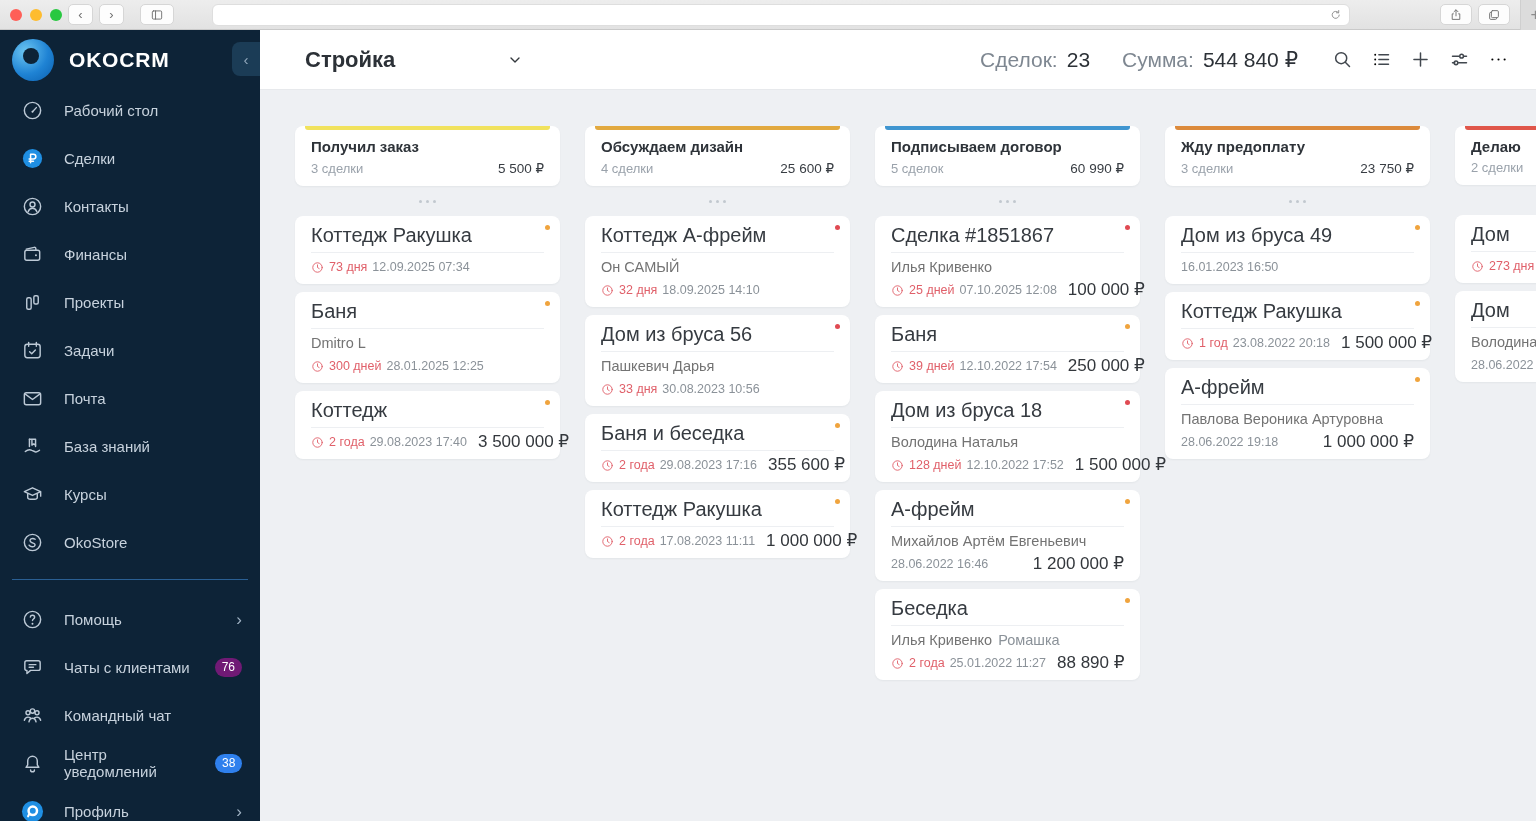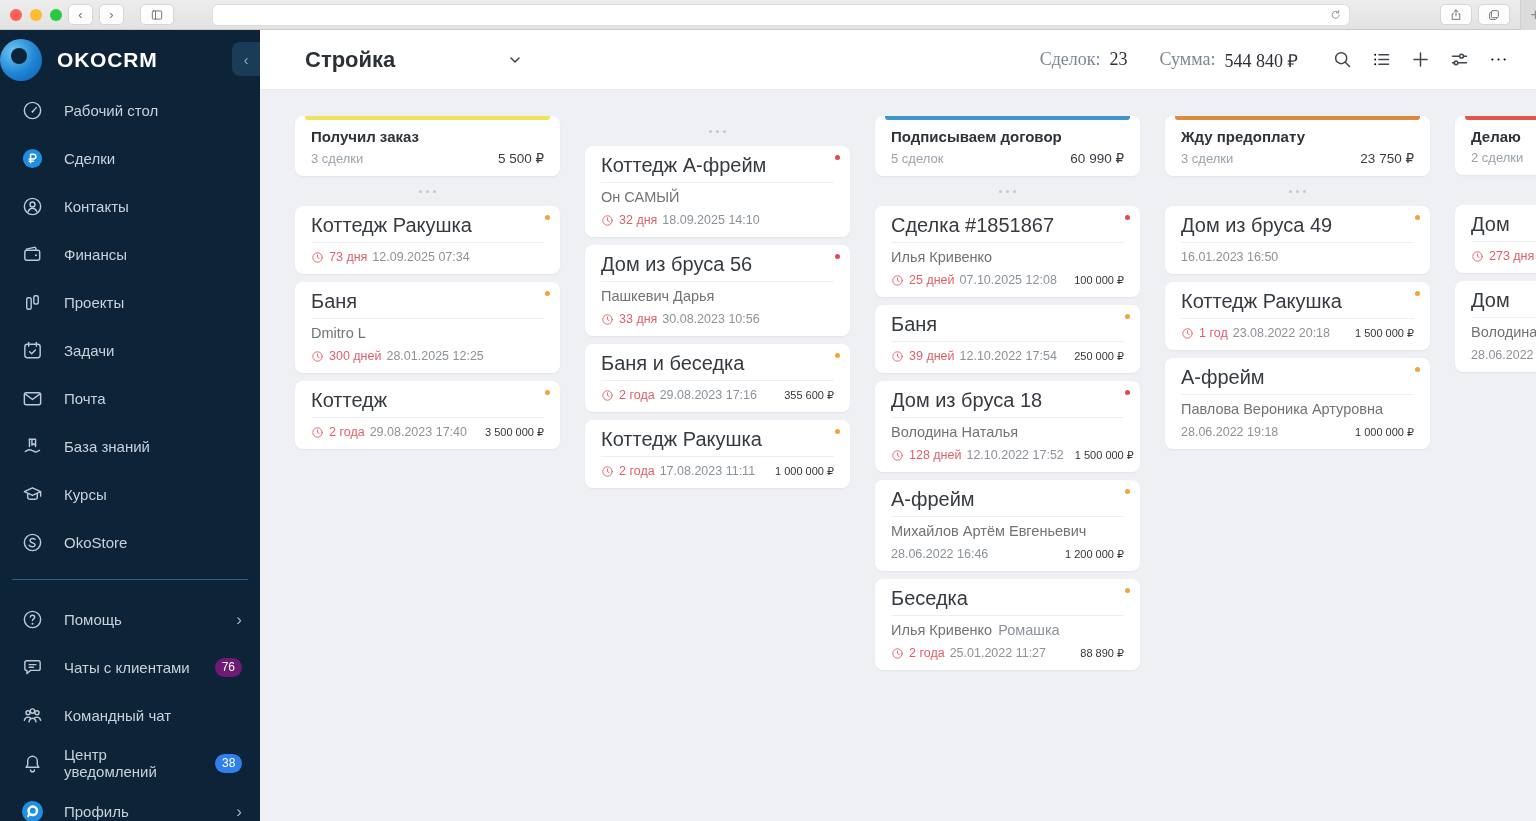--- a/index.html
+++ b/index.html
@@ -21,21 +21,21 @@
   .urlbar svg { width:13px; height:13px; stroke:#8a8a8a; fill:none; stroke-width:1.7;
     stroke-linecap:round; }
   .newtab { width:30px; height:30px; display:flex; align-items:center; justify-content:center;
     color:#8b8b8b; font-size:17px; border-left:1px solid #cfcfcf; background:#dcdcdc; margin-right:-14px; }
 
   
   .app { display:flex; height:791px; }
 
   
   .sidebar { width:260px; background:#0d2337; color:#c7d2dd; position:relative; flex:none; overflow:hidden; }
-  .brand-row { height:52px; display:flex; align-items:center; margin-top:4px; }
+  .brand-row { height:52px; display:flex; align-items:center; padding-left:12px; margin-top:4px; }
   .logo { width:42px; height:42px; border-radius:50%; position:relative; flex:none;
     background:radial-gradient(circle at 32% 30%, #6cc6f2, #1f83d4 55%, #0b5fae); }
   .logo::after { content:""; position:absolute; left:11px; top:9px; width:16px; height:16px;
     border-radius:50%; background:#0d2337; }
   .brand { color:#fff; font-size:21px; font-weight:700; letter-spacing:.8px; margin-left:15px; }
   .collapse-btn { position:absolute; top:12px; right:0; width:28px; height:34px; background:#1b3c56;
     border-radius:8px 0 0 8px; display:flex; align-items:center; justify-content:center;
     color:#93a9bd; font-size:15px; cursor:pointer; }
   .mi { height:48px; display:flex; align-items:center; padding:0 18px 0 20px; gap:20px;
     font-size:15px; cursor:pointer; }
@@ -49,30 +49,30 @@
 
   
   .main { flex:1; display:flex; flex-direction:column; overflow:hidden; }
   .topbar { height:60px; background:#fff; border-bottom:1px solid #e7e9ec; display:flex;
     align-items:center; padding:0 26px 0 45px; flex:none; }
   .pipe-title { font-size:22px; font-weight:600; color:#2c3137; }
   .pipe-chev { margin-left:112px; display:flex; cursor:pointer; }
   .pipe-chev svg { width:16px; height:16px; stroke:#33383d; fill:none; stroke-width:2;
     stroke-linecap:round; stroke-linejoin:round; }
   .top-right { margin-left:auto; display:flex; align-items:center; }
-  .stat { display:flex; align-items:center; gap:9px; margin-left:32px; font-size:18px;font-family:Liberation Serif, serif; }
+  .stat { display:flex; align-items:center; gap:9px; margin-left:32px; font-size:21px; }
   .stat-label { color:#7e8791; }
   .stat-value { color:#2c3137; }
   .top-icons { display:flex; align-items:center; gap:15px; margin-left:32px; }
   .tool-btn { width:24px; height:24px; display:flex; align-items:center; justify-content:center; cursor:pointer; }
   .tool-btn svg { width:21px; height:21px; stroke:#41474e; fill:none; stroke-width:1.7;
     stroke-linecap:round; stroke-linejoin:round; }
 
   
-  .content { flex:1; background:#eef0f3; overflow:hidden; padding:26px 0 0 35px; }
+  .content { flex:1; background:#eef0f3; overflow:hidden; padding:36px 0 0 35px; }
   .board { display:flex; gap:25px; align-items:flex-start; }
   .col { width:265px; flex:none; }
   .col-head { background:#fff; border-radius:8px; padding:9px 16px 10px; position:relative;
     box-shadow:0 1px 2px rgba(20,30,40,.05); cursor:pointer; }
   .accent { position:absolute; top:0; left:10px; right:10px; height:4px; border-radius:0 0 3px 3px; }
   .col-title { font-size:15px; font-weight:600; color:#2e3339; line-height:18px; margin-top:3px; }
   .col-sub { display:flex; justify-content:space-between; align-items:flex-end; margin-top:4px; }
   .col-count { font-size:13px; color:#9aa2ab; }
   .col-total { font-size:13.5px; color:#383d43; }
   .col-dots { height:30px; display:flex; align-items:center; justify-content:center; gap:4px; cursor:pointer; }
@@ -85,21 +85,21 @@
   .card-sep { border-top:1px solid #edeff2; margin-top:5px; }
   .contact-row { margin-top:5px; line-height:17px; white-space:nowrap; overflow:hidden; }
   .contact { font-size:14.5px; color:#737373; cursor:pointer; }
   .contact-extra { font-size:14.5px; color:#8b9299; margin-left:6px; }
   .meta { margin-top:6px; display:flex; align-items:center; gap:5px; line-height:16px;
     font-size:12.5px; color:#8b9299; white-space:nowrap; }
   .meta .clock { display:flex; flex:none; }
   .meta .clock svg { width:13px; height:13px; stroke:#e0606a; fill:none; stroke-width:1.7;
     stroke-linecap:round; stroke-linejoin:round; }
   .overdue { color:#e0606a; }
-  .amount { margin-left:auto; color:#33373c; font-size:11px; font-weight:500; padding-left:6px; }
+  .amount { margin-left:auto; color:#33373c; font-size:17px; font-weight:500; padding-left:6px; }
 </style>
 </head>
 <body>
 
 <div class="chrome">
   <div class="lights">
       <span class="light" style="background: rgb(255, 95, 87);"></span>
       <span class="light" style="background: rgb(254, 188, 46);"></span>
       <span class="light" style="background: rgb(40, 200, 64);"></span>
     </div>
@@ -410,20 +410,28 @@
                     </svg>
                   </span>
                   <span class="overdue">2 года</span>
                   <span class="date">29.08.2023 17:40</span>
                   <span class="amount">3 500 000 ₽</span>
                 </div>
               </div>
             </div>
           </div>
           <div class="col">
+            <div class="col-head">
+              <div class="accent" style="background: rgb(226, 169, 63);"></div>
+              <div class="col-title">Обсуждаем дизайн</div>
+              <div class="col-sub">
+                <span class="col-count">4 сделки</span>
+                <span class="col-total">25 600 ₽</span>
+              </div>
+            </div>
             <div class="col-dots">
               <i></i>
               <i></i>
               <i></i>
             </div>
             <div class="cards">
               <div class="card">
                 <span class="dot" style="background: rgb(224, 74, 82);"></span>
                 <div class="card-title">Коттедж А-фрейм</div>
                 <div class="card-sep"></div>

